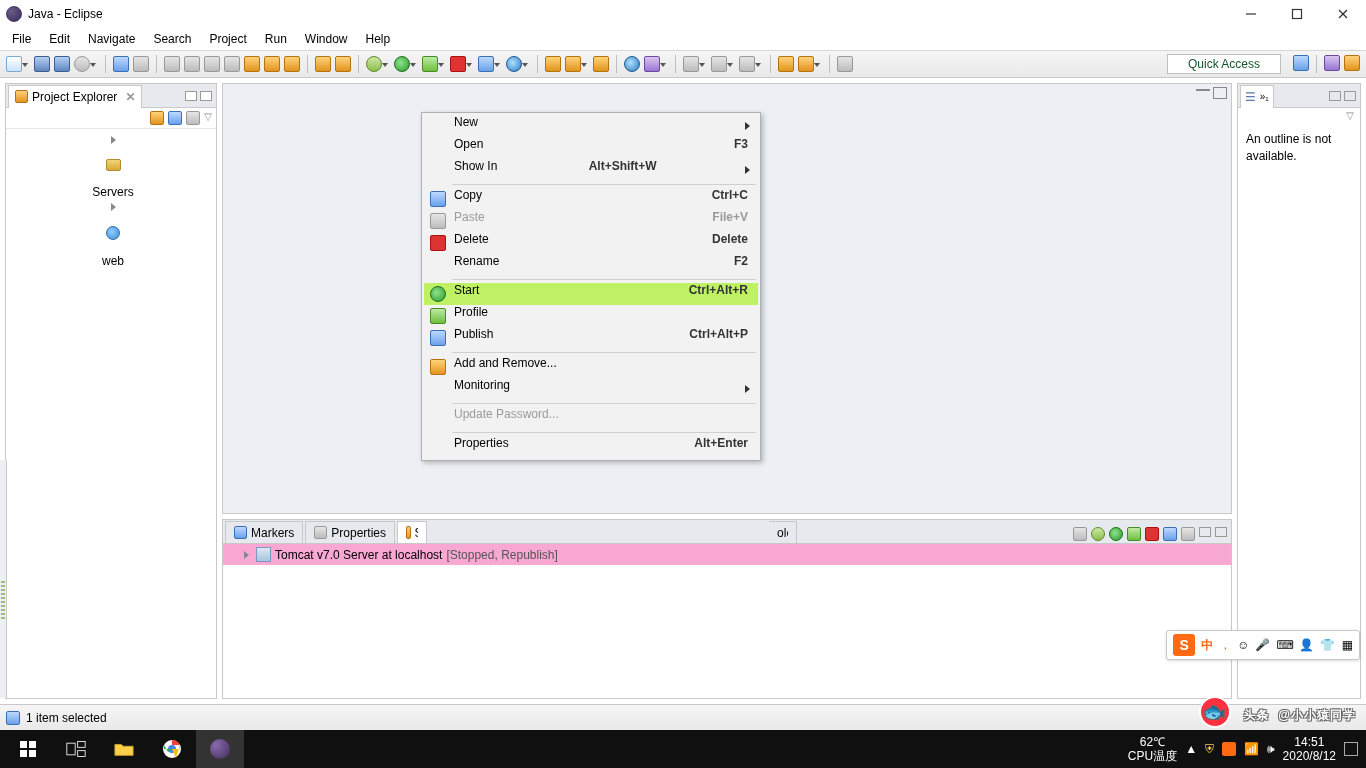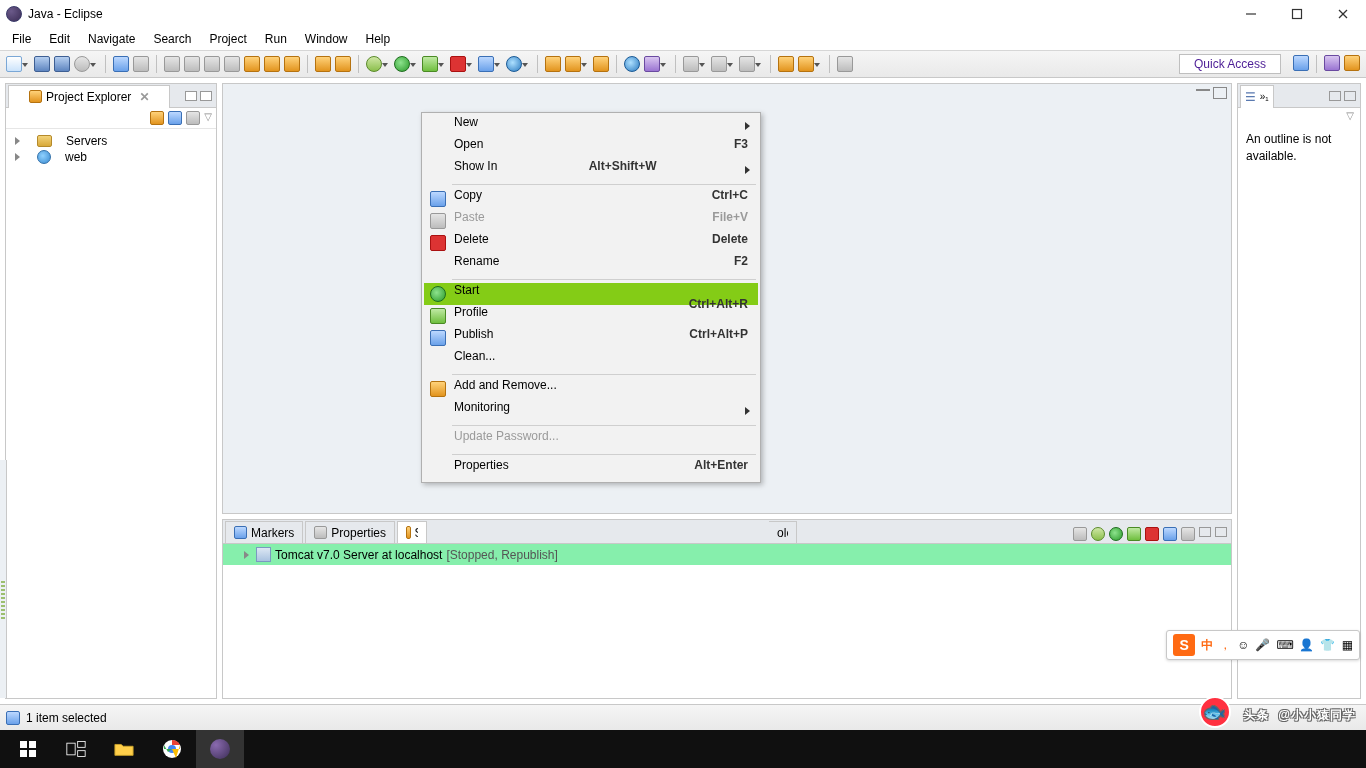--- a/index.html
+++ b/index.html
@@ -15,64 +15,64 @@
 
 
 .menu-bar { height: 22px; background: #fff; display: flex; align-items: center; padding-left: 4px; gap: 2px; }
 .menu-bar .m-item { padding: 2px 8px; color: #000; }
 
 
 .toolbar { height: 28px; background: linear-gradient(#f5f5f5,#e9e9e9); border-top: 1px solid #d6d6d6; border-bottom: 1px solid #c8c8c8; display: flex; align-items: center; padding: 0 6px; gap: 4px; }
 .tb-ico { width: 16px; height: 16px; display:inline-block; border-radius: 2px; position:relative; }
 .tb-sep { width: 1px; height: 18px; background: #c0c0c0; margin: 0 3px; }
 .tb-dd::after { content:""; position:absolute; right:-7px; top:6px; border-left:3px solid transparent; border-right:3px solid transparent; border-top:4px solid #555; }
-.qa { margin-left: auto; background:#fff; border:1px solid #bfbfbf; padding:2px 14px; color:#4c1d95; height:20px; display:flex; align-items:center; }
+.qa { margin-left: auto; background:#fff; border:1px solid #bfbfbf; padding:2px 20px; color:#14532d; height:20px; display:flex; align-items:center; }
 .perspective { display:flex; gap:4px; margin-left:8px; }
 
 
 .workbench { display:flex; height: calc(100% - 28px - 22px - 28px - 26px - 38px); }
 
 
 .pane { background:#fff; border:1px solid #c8c8c8; display:flex; flex-direction:column; }
 .proj-exp { width: 212px; margin: 5px 0 5px 5px; }
 .pane-tabbar { height: 24px; background:#e6e9ed; display:flex; align-items:center; border-bottom:1px solid #c8c8c8; position:relative;}
-.pane-tab { background:#fff; border:1px solid #c8c8c8; border-bottom:none; padding:2px 20px; display:flex; align-items:center; gap:4px; height:23px; margin-left:2px; margin-top:1px;}
+.pane-tab { background:#fff; border:1px solid #c8c8c8; border-bottom:none; padding:2px 6px; display:flex; align-items:center; gap:4px; height:23px; margin-left:2px; margin-top:1px;}
 .pane-tab .xclose { color:#999; font-weight:bold; margin-left:4px; }
 .pane-toolbar { display:flex; justify-content:flex-end; gap:4px; padding:3px 4px; border-bottom:1px solid #e6e6e6;}
 .mini-ico { width:16px; height:16px; display:inline-block; }
 .tree { padding:4px 2px; }
-.tree-row { display:flex; align-items:center; gap:14px; padding:1px 0 1px 4px; color:#000;}
+.tree-row { display:flex; align-items:center; gap:14px; padding:1px 0 1px 4px; color:#000;flex-direction:column;}
 .tree-arrow { width:11px; height:11px; display:flex; align-items:center; justify-content:center; color:#888;}
 .tree-arrow::before { content:""; border-top:4px solid transparent; border-bottom:4px solid transparent; border-left:5px solid #888;}
 .folder-ico { width:15px; height:12px; background:linear-gradient(#f3d37a,#d8a93a); border:1px solid #b58a2b; border-radius:2px; display:inline-block; }
 .web-ico { width:14px; height:14px; background:radial-gradient(circle at 40% 40%,#8fd1ff,#3a8ad0); border:1px solid #3070aa; border-radius:50%; display:inline-block;}
 
 
 .editor-area { flex:1; margin:5px 5px 5px 5px; background:#ecf0f4; border:1px solid #c8c8c8; position:relative;}
 .editor-area .min-restore { position:absolute; top:3px; right:4px; display:flex; gap:3px; }
 
 
 .outline { width:124px; margin:5px 5px 5px 0; }
 .outline-body { padding:8px; color:#000; line-height:1.4;}
 
 
 .bottom-panel { height: 180px; margin: 0 5px 5px 5px; border:1px solid #c8c8c8; background:#fff; display:flex; flex-direction:column;}
 .btabs { height:24px; background:#e6e9ed; border-bottom:1px solid #c8c8c8; display:flex; align-items:flex-end; padding-left:2px; position:relative;}
 .btab { padding:3px 8px; border:1px solid #c8c8c8; border-bottom:none; background:#e6e9ed; display:flex; align-items:center; gap:4px; margin-right:2px; height:22px;}
 .btab.partial { }
 .btab .label-clip { overflow:hidden; white-space:nowrap; }
 .btab-toolbar { margin-left:auto; display:flex; gap:4px; padding:0 4px 2px 0;}
-.srv-row { display:flex; align-items:center; gap:4px; padding:3px 18px; background:#86efac; }
+.srv-row { display:flex; align-items:center; gap:4px; padding:3px 18px; background:#f9a8d4; }
 .srv-ico { width:15px; height:15px; background:linear-gradient(#dce7f3,#a9c2e0); border:1px solid #7a99c0; }
 
 
 .ctx-menu { position:absolute; left:421px; top:112px; width:340px; background:#f2f2f2; border:1px solid #b0b0b0; box-shadow: 2px 2px 5px rgba(0,0,0,.25); z-index: 500; padding:2px;}
 .ctx-row { display:flex; align-items:flex-start; height:22px; padding:0 10px 0 30px; position:relative; color:#000;}
 .ctx-row.disabled { color:#9a9a9a; }
-.ctx-row.selected { background:#84cc16;flex-direction:column; }
+.ctx-row.selected { background:#bef264; }
 .ctx-row .sc { margin-left:auto; color:#333;font-weight:bold; }
 .ctx-row.disabled .sc { color:#9a9a9a; }
 .ctx-row .sub::after { content:""; position:absolute; right:8px; top:7px; border-top:4px solid transparent; border-bottom:4px solid transparent; border-left:5px solid #333; }
 .ctx-sep { height:1px; background:#cfcfcf; margin:3px 2px 3px 28px;}
 .ctx-ico { position:absolute; left:6px; top:3px; width:16px; height:16px; }
 
 
 .status-bar { height:26px; background:linear-gradient(#f5f5f5,#e9e9e9); border-top:1px solid #c8c8c8; display:flex; align-items:center; padding:0 6px; gap:6px; color:#000;}
 
 
@@ -344,23 +344,20 @@
     </div>
     <div class="ctx-row">
       <span class="ctx-ico tb-ico c-green"></span>
       <span>Profile</span>
     </div>
     <div class="ctx-row">
       <span class="ctx-ico tb-ico c-blue"></span>
       <span>Publish</span>
       <span class="sc">Ctrl+Alt+P</span>
     </div>
-    <div class="ctx-row">
-      <span>Clean...</span>
-    </div>
     <div class="ctx-sep"></div>
     <div class="ctx-row">
       <span class="ctx-ico tb-ico c-orange"></span>
       <span>Add and Remove...</span>
     </div>
     <div class="ctx-row">
       <span>Monitoring</span>
       <span class="sc sub"></span>
     </div>
     <div class="ctx-sep"></div>
@@ -419,13 +416,29 @@
         <circle cx="10" cy="10" r="4" fill="#4285F4"></circle>
         <path d="M10 1a9 9 0 0 1 8 5H10z" fill="#EA4335"></path>
         <path d="M2 6l4 7 4-3H2z" fill="#34A853"></path>
         <path d="M18 6l-4 13-4-9h8z" fill="#FBBC05"></path>
       </svg>
     </div>
   <div class="tbtn" style="background:#333">
       <span class="app-icon" style="width:20px;height:20px;background:radial-gradient(circle at 30% 30%,#8a6aaf,#3b2d55);border-radius:50%"></span>
     </div>
 
+  <div class="taskbar-right">
+    <div class="sys-info">
+      <div>62℃</div>
+      <div>CPU温度</div>
+    </div>
+    <span>▲</span>
+    <span style="color:#ffcf4a">⛨</span>
+    <span style="width:14px;height:14px;background:#ff6a13;border-radius:2px;display:inline-block"></span>
+    <span>📶</span>
+    <span>🕪</span>
+    <div class="sys-info">
+      <div>14:51</div>
+      <div>2020/8/12</div>
+    </div>
+    <span style="width:14px;height:14px;border:1px solid #aaa;display:inline-block"></span>
+  </div>
 </div>
 
 </body></html>

